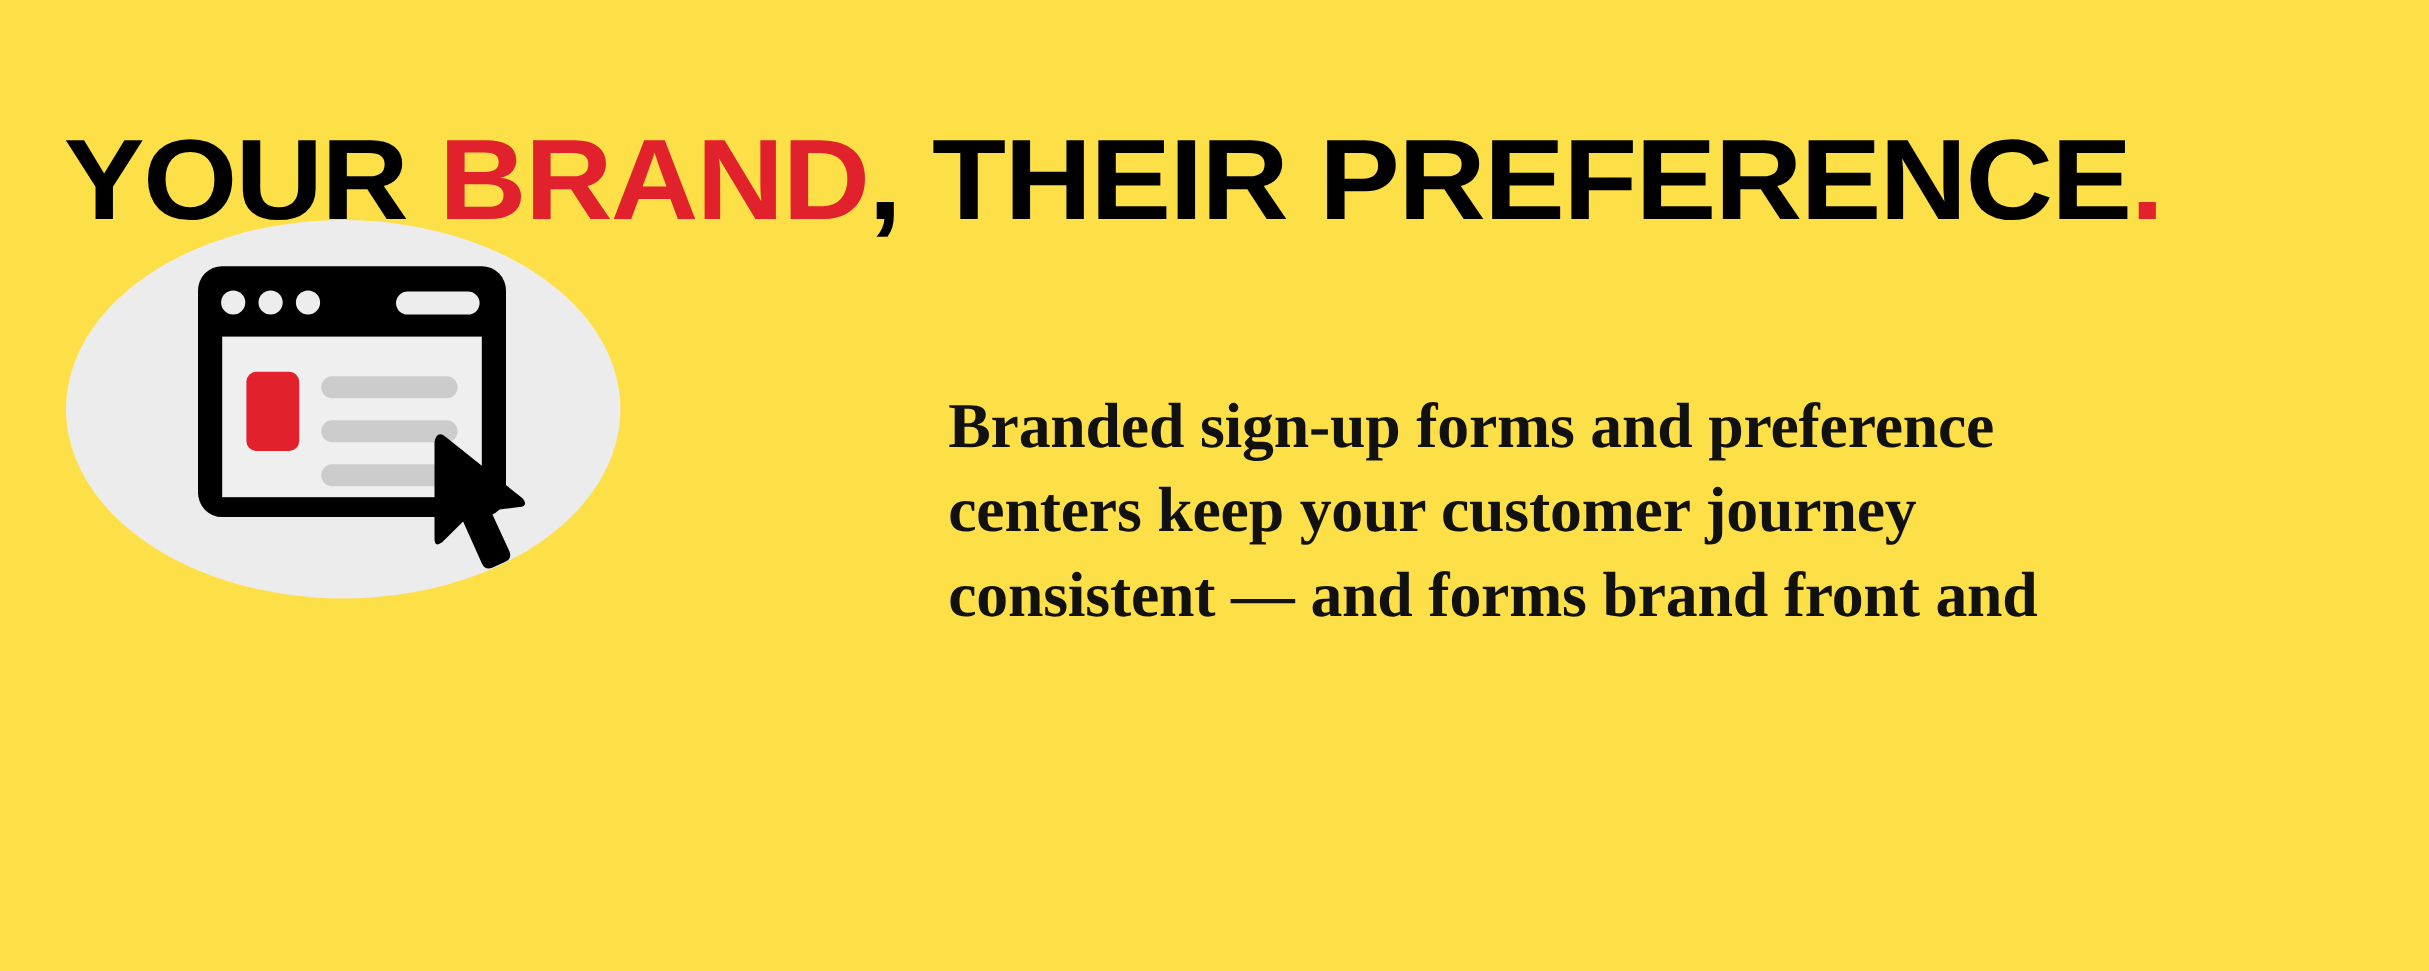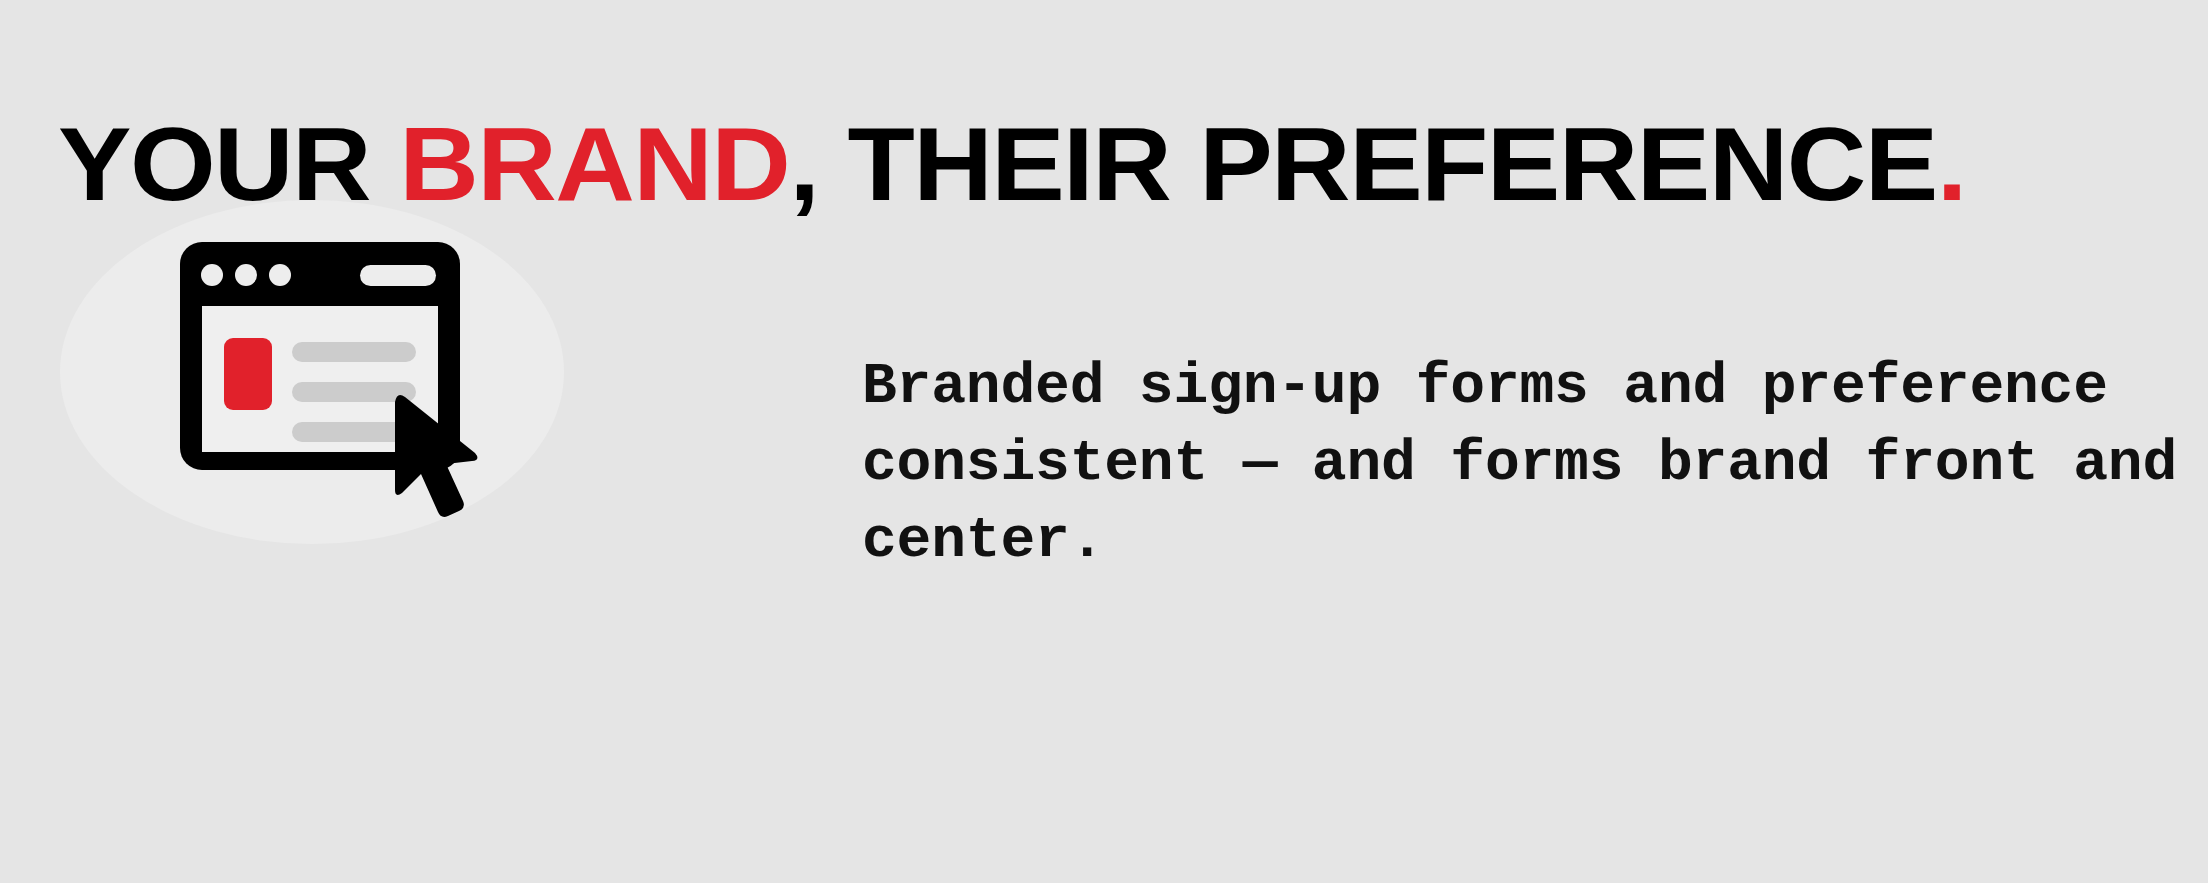--- a/index.html
+++ b/index.html
@@ -13,21 +13,21 @@
     height: 883px;
     font-family: "Liberation Sans", sans-serif;
     color: #000000;
     overflow: hidden;
     position: relative;
   }
 
   .slide {
     position: absolute;
     inset: 0;
-    background: #e5e5e5;
+    background: #fde047;
   }
 
   
   .headline {
     position: absolute;
     left: 58px;
     top: 42px;
     width: 2120px;
     font-family: "Liberation Sans", sans-serif;
     font-weight: 700;
@@ -56,21 +56,21 @@
     height: 100%;
     overflow: visible;
   }
 
   
   .body-copy {
     position: absolute;
     left: 862px;
     top: 348px;
     width: 1180px;
-    font-family: Liberation Mono, monospace;
+    font-family: Liberation Serif, serif;
     font-weight: 700;
     font-size: 58px;
     line-height: 77px;
     color: #111111;
     letter-spacing: -0.2px;
   }
   .body-copy .line { display: block; white-space: nowrap; }
 </style>
 </head>
 <body>
@@ -113,17 +113,17 @@
                L386 274
                L412 271
                Q421 270 415 263
                L345 207
                Q337 201 335 212 Z"></path>
     </svg>
   </div>
 
   <div class="body-copy">
     <span class="line">Branded sign-up forms and preference</span>
+    <span class="line">centers keep your customer journey</span>
     <span class="line">consistent — and forms brand front and</span>
-    <span class="line">center.</span>
   </div>
 
 </div>
 
 </body></html>

